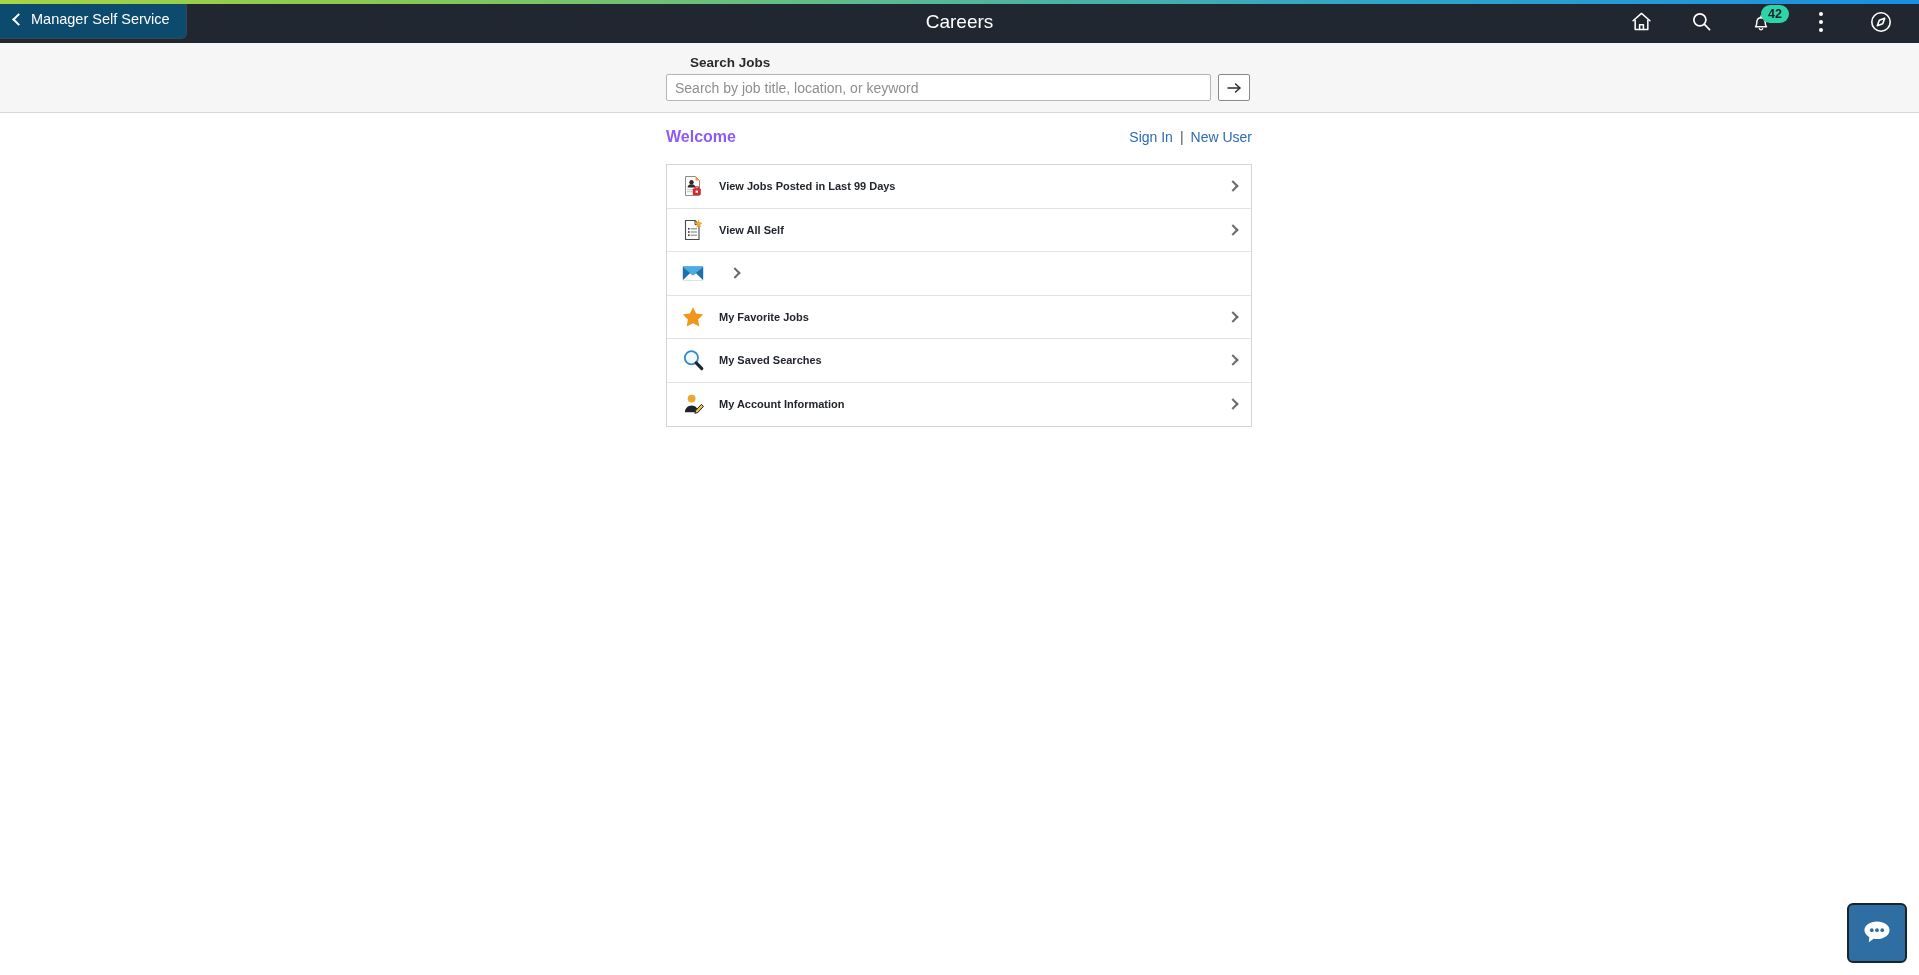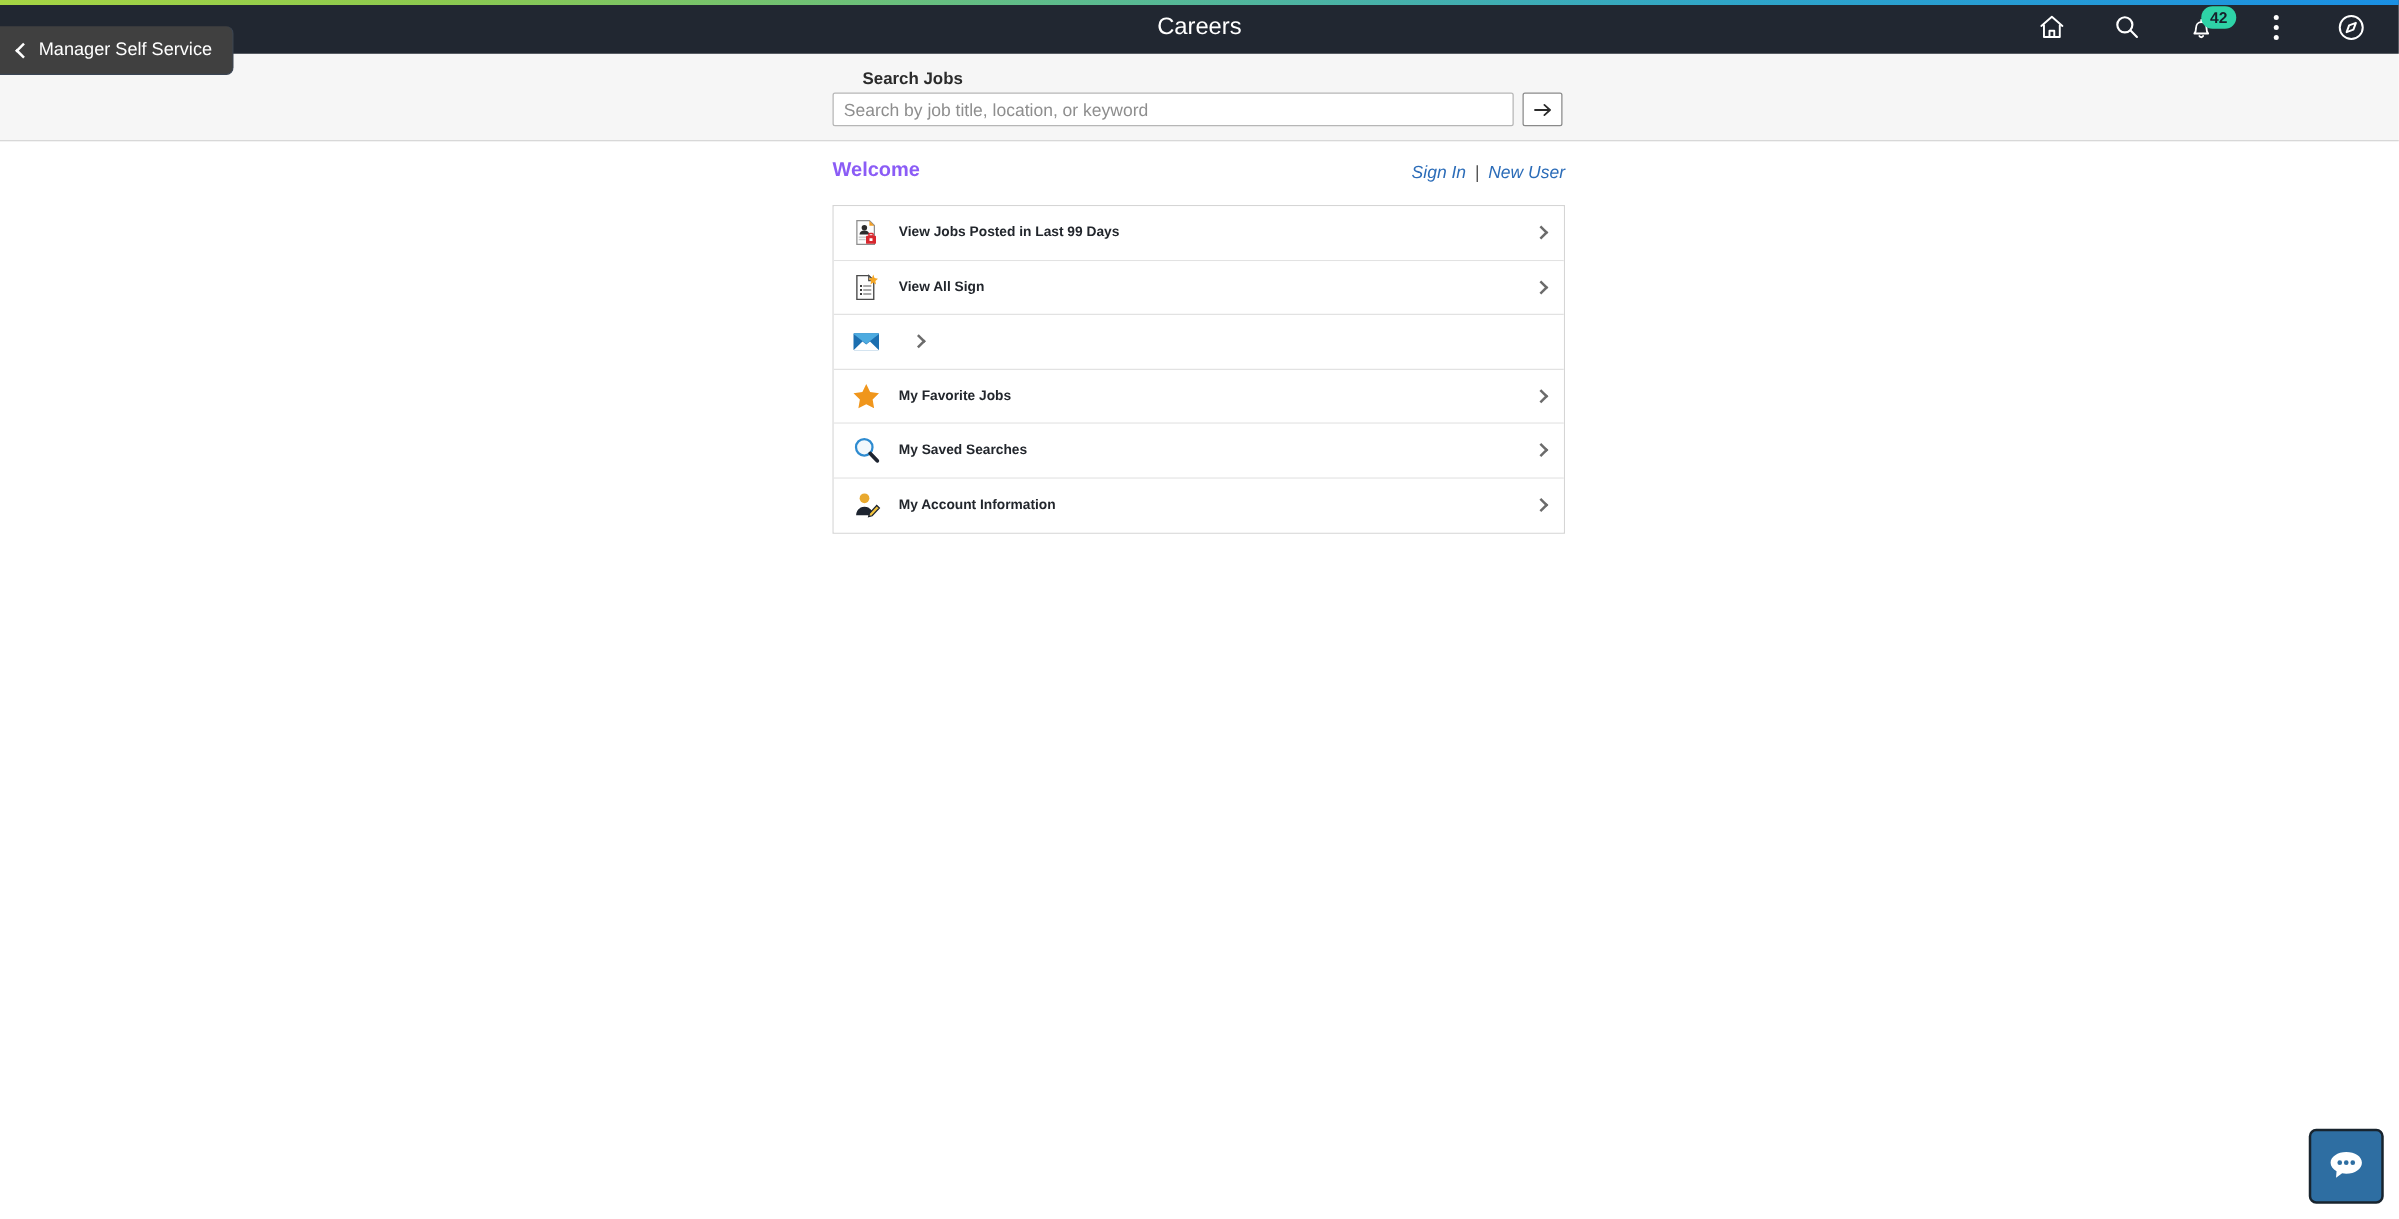--- a/index.html
+++ b/index.html
@@ -30,32 +30,32 @@
     top: 0; left: 0;
     width: 1919px;
     height: 43px;
     background: #212731;
     z-index: 20;
   }
 
   #back-button {
     position: absolute;
     left: 0px;
-    top: 21px;
+    top: 0;
     height: 39px;
     min-width: 182px;
     padding: 0 16px 0 10px;
     display: flex;
     align-items: center;
     gap: 8px;
     border: 1px solid #3b4553;
     border-left: none;
     border-top: none;
     border-radius: 0 6px 6px 0;
-    background: #404040;
+    background: #0c4a6e;
     cursor: pointer;
   }
   #back-button .chev {
     display: block;
     width: 9px; height: 9px;
     border-left: 2px solid #ffffff;
     border-bottom: 2px solid #ffffff;
     transform: rotate(45deg);
     margin-left: 4px;
   }
@@ -187,21 +187,20 @@
     font-weight: bold;
     color: #8b5cf6;
   }
   #account-links {
     position: absolute;
     right: 0; top: 1px;
     display: flex;
     align-items: center;
     gap: 7px;
     font-size: 14px;
-    font-style: italic;
   }
   #account-links a {
     color: #2b6cb8;
     text-decoration: none;
     cursor: pointer;
   }
   #account-links .sep { color: #555555; }
 
   
   #tile-list {
@@ -375,21 +374,21 @@
         <path d="M14 2.5l4 4h-4z" fill="#dcdcdc" stroke="#4a4a4a" stroke-width="1"></path>
         <rect x="7" y="10" width="1.6" height="1.6" fill="#3a3a3a"></rect>
         <rect x="9.6" y="10.2" width="6.4" height="1.2" fill="#8f8f8f"></rect>
         <rect x="7" y="13.2" width="1.6" height="1.6" fill="#3a3a3a"></rect>
         <rect x="9.6" y="13.4" width="6.4" height="1.2" fill="#8f8f8f"></rect>
         <rect x="7" y="16.4" width="1.6" height="1.6" fill="#3a3a3a"></rect>
         <rect x="9.6" y="16.6" width="6.4" height="1.2" fill="#8f8f8f"></rect>
         <path d="M17.6 1.6 18.6 4.3 21.4 4.9 19.3 6.7 19.8 9.5 17.6 8 15.4 9.5 15.9 6.7 13.8 4.9 16.6 4.3z" fill="#f5a623"></path>
       </svg>
     </span>
-    <span class="tile-label">View All Sign</span>
+    <span class="tile-label">View All Self</span>
     <span class="tile-chev">
         <i></i>
       </span>
   </div>
 
   <div class="tile-row">
     <span class="tile-icon">
       <svg width="24" height="24" viewBox="0 0 24 24">
         <rect x="1.8" y="5.6" width="20.4" height="13.6" rx="0.6" fill="#1c6fb0"></rect>
         <path d="M1.8 6.2 12 14.2 22.2 6.2z" fill="#4dabe0"></path>

